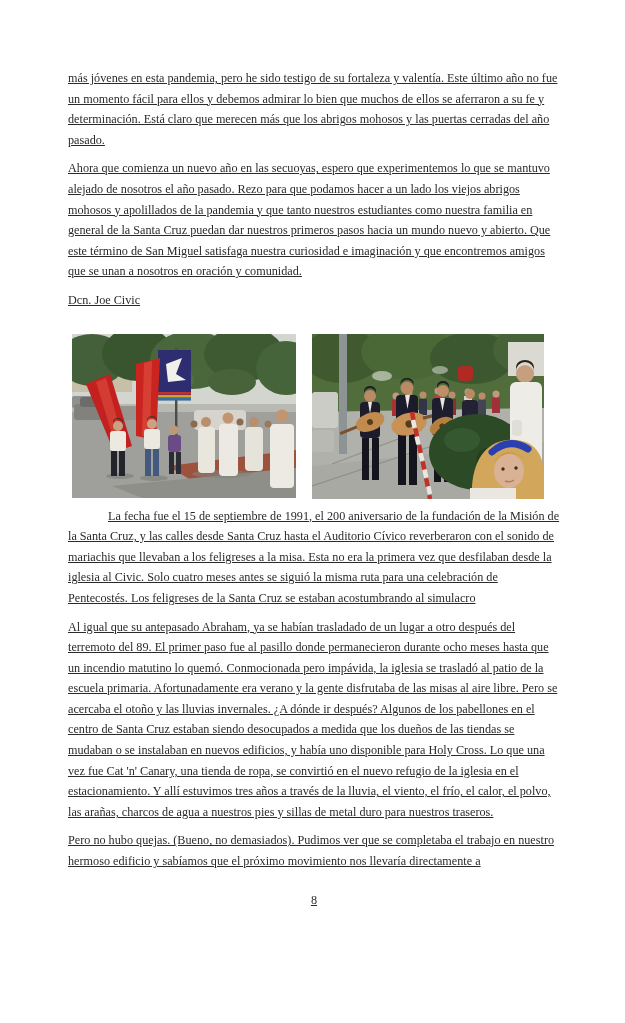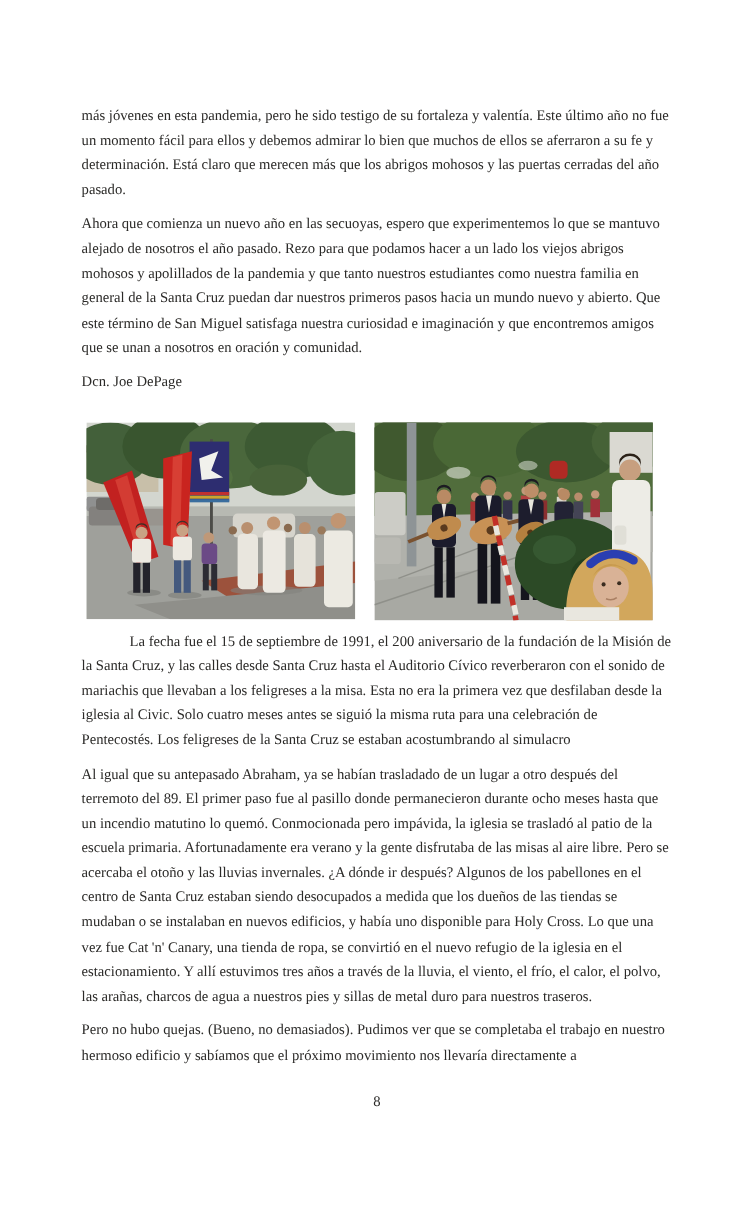--- a/index.html
+++ b/index.html
@@ -13,24 +13,25 @@
     position: relative;
     font-family: "Liberation Serif", "DejaVu Serif", serif;
     color: #2b2a28;
     overflow: hidden;
   }
   .content {
     position: absolute;
     left: 68px;
     top: 0;
     width: 492px;
-    padding-top: 86px;
+    padding-top: 68px;
     font-size: 12.2px;
     line-height: 20.6px;
     text-align: left;
+    text-decoration: underline;
   }
   p { margin: 0 0 8px 0; }
   .signature { margin: 5px 0 0 0; }
   .photo-row {
     display: flex;
     gap: 16px;
     margin: 23px 0 0 4px;
     align-items: flex-start;
   }
   .photo { margin: 0; padding: 0; line-height: 0; }
@@ -52,21 +53,21 @@
 </style>
 </head>
 <body>
 
 <div class="content">
 
   <p>más jóvenes en esta pandemia, pero he sido testigo de su fortaleza y valentía. Este último año no fue un momento fácil para ellos y debemos admirar lo bien que muchos de ellos se aferraron a su fe y determinación. Está claro que merecen más que los abrigos mohosos y las puertas cerradas del año pasado.</p>
 
   <p>Ahora que comienza un nuevo año en las secuoyas, espero que experimentemos lo que se mantuvo alejado de nosotros el año pasado. Rezo para que podamos hacer a un lado los viejos abrigos mohosos y apolillados de la pandemia y que tanto nuestros estudiantes como nuestra familia en general de la Santa Cruz puedan dar nuestros primeros pasos hacia un mundo nuevo y abierto. Que este término de San Miguel satisfaga nuestra curiosidad e imaginación y que encontremos amigos que se unan a nosotros en oración y comunidad.</p>
 
-  <p class="signature">Dcn. Joe DePage</p>
+  <p class="signature">Dcn. Joe Civic</p>
 
   <div class="photo-row">
 
     <figure class="photo">
       <svg width="224" height="164" viewBox="0 0 224 164">
         <rect width="224" height="164" fill="#d3d6cf"></rect>
         <rect x="0" y="20" width="224" height="10" fill="#cfccbf"></rect>
         <rect x="0" y="24" width="60" height="34" fill="#c8bfa9"></rect>
         <rect x="0" y="19" width="60" height="6" fill="#77705e"></rect>
         <g>

